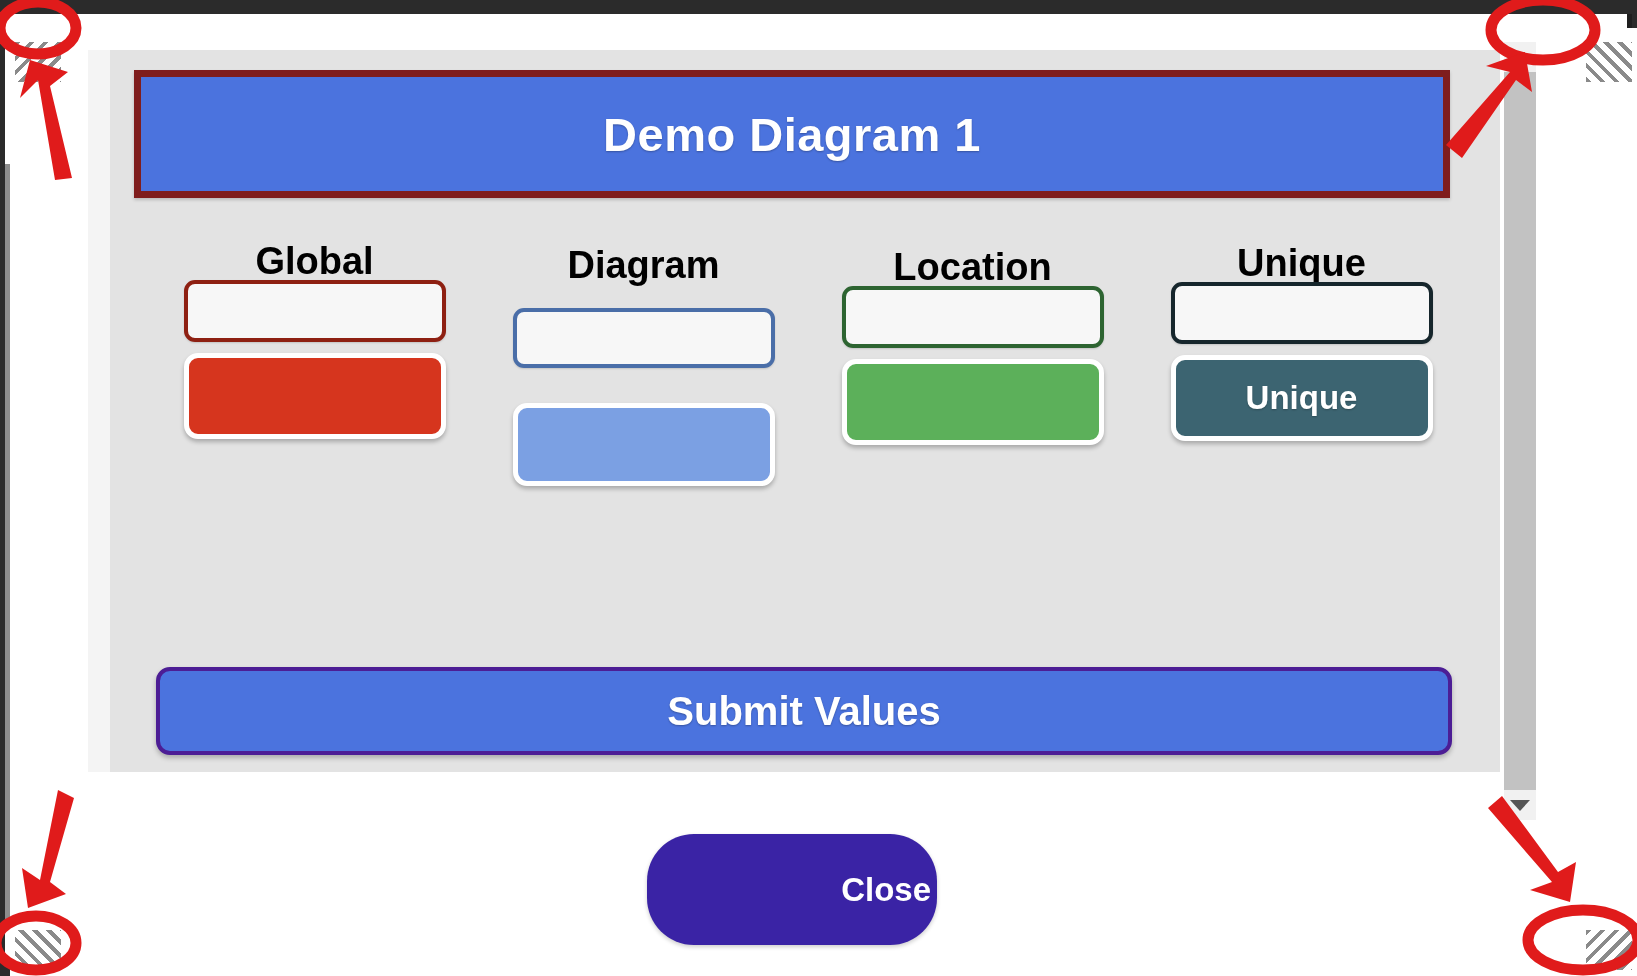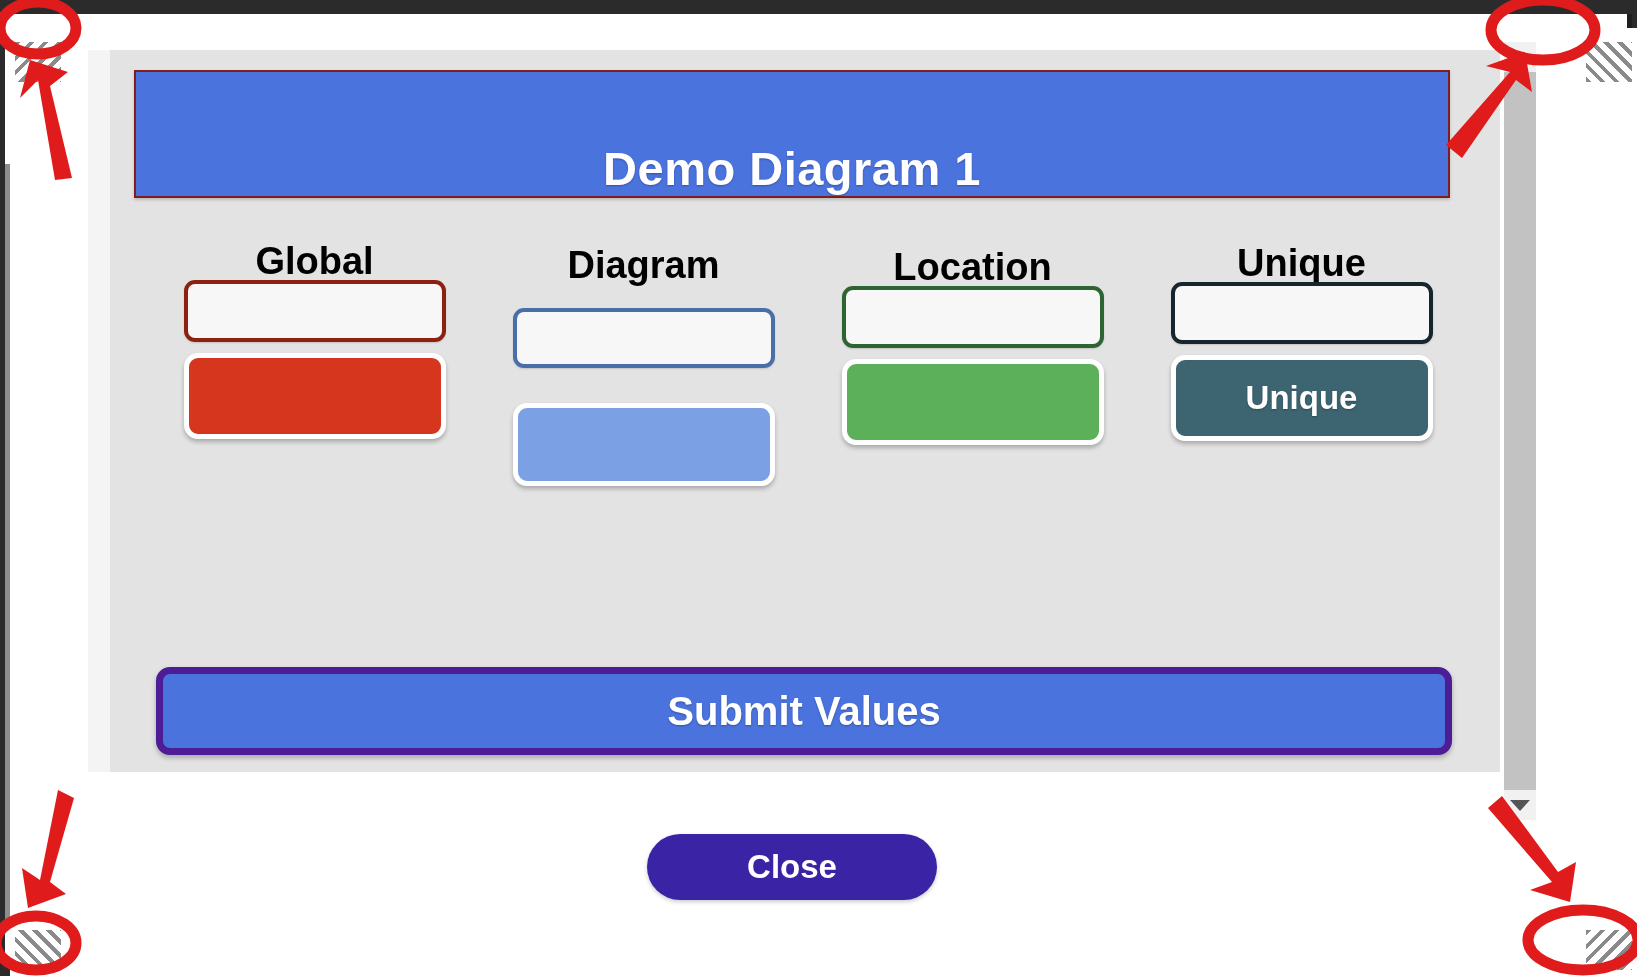--- a/index.html
+++ b/index.html
@@ -45,23 +45,23 @@
   }
   #scroll-inner{
     position:absolute;left:22px;top:0px;width:1390px;height:760px;
     background:#e3e3e3;
   }
 
   
   #diagram-title{
     position:absolute;left:24px;top:20px;width:1316px;height:128px;
     background:#4b73de;
-    border:2px solid #7f1d1d;
-    box-sizing:border-box;
-    display:flex;align-items:flex-end;justify-content:center;
+    border:7px solid #7f1d1d;
+    box-sizing:border-box;
+    display:flex;align-items:center;justify-content:center;
     box-shadow:0 2px 3px rgba(0,0,0,0.18);
   }
   #diagram-title .t{
     color:#ffffff;font-size:47px;font-weight:bold;letter-spacing:.5px;
     text-shadow:0 1px 2px rgba(0,0,0,0.28);
     white-space:nowrap;
   }
 
   
   #columns{
@@ -105,21 +105,21 @@
   
   .column.c0{ padding-top:6px; }
   .column.c1{ padding-top:10px;gap:24px; }
   .column.c2{ padding-top:12px; }
   .column.c3{ padding-top:8px; }
 
   
   #submit-button{
     position:absolute;left:46px;top:617px;width:1296px;height:88px;
     background:#4b73de;
-    border:7px solid #4c1d95;
+    border:4px solid #4c1d95;
     border-radius:14px;
     box-sizing:border-box;
     display:flex;align-items:center;justify-content:center;
     color:#ffffff;font-size:40px;font-weight:bold;
     box-shadow:0 3px 5px rgba(0,0,0,0.25);
     text-shadow:0 1px 2px rgba(0,0,0,0.28);
     cursor:pointer;
   }
 
   
@@ -144,27 +144,28 @@
     border-left:10px solid transparent;border-right:10px solid transparent;
     border-top:11px solid #555555;
   }
   #sb-thumb{
     position:absolute;left:0;top:30px;width:32px;height:728px;
     background:#c2c2c2;cursor:pointer;
   }
 
   
   #close-button{
-    position:absolute;left:637px;top:806px;width:290px;height:66px;
+    position:absolute;left:637px;top:806px;width:290px;height:111px;
     background:#3a23a5;
     border:none;border-radius:47px;
     color:#ffffff;font-size:33px;font-weight:bold;
     font-family:"Liberation Sans", sans-serif;
     cursor:pointer;
     box-shadow:0 2px 4px rgba(0,0,0,0.2);
+    text-align:right;
   }
 
   
   .grip{
     position:absolute;width:46px;height:40px;
     background:
       repeating-linear-gradient(135deg,
         #8a8a8a 0px, #8a8a8a 4px,
         #ffffff 4px, #ffffff 10px);
   }

